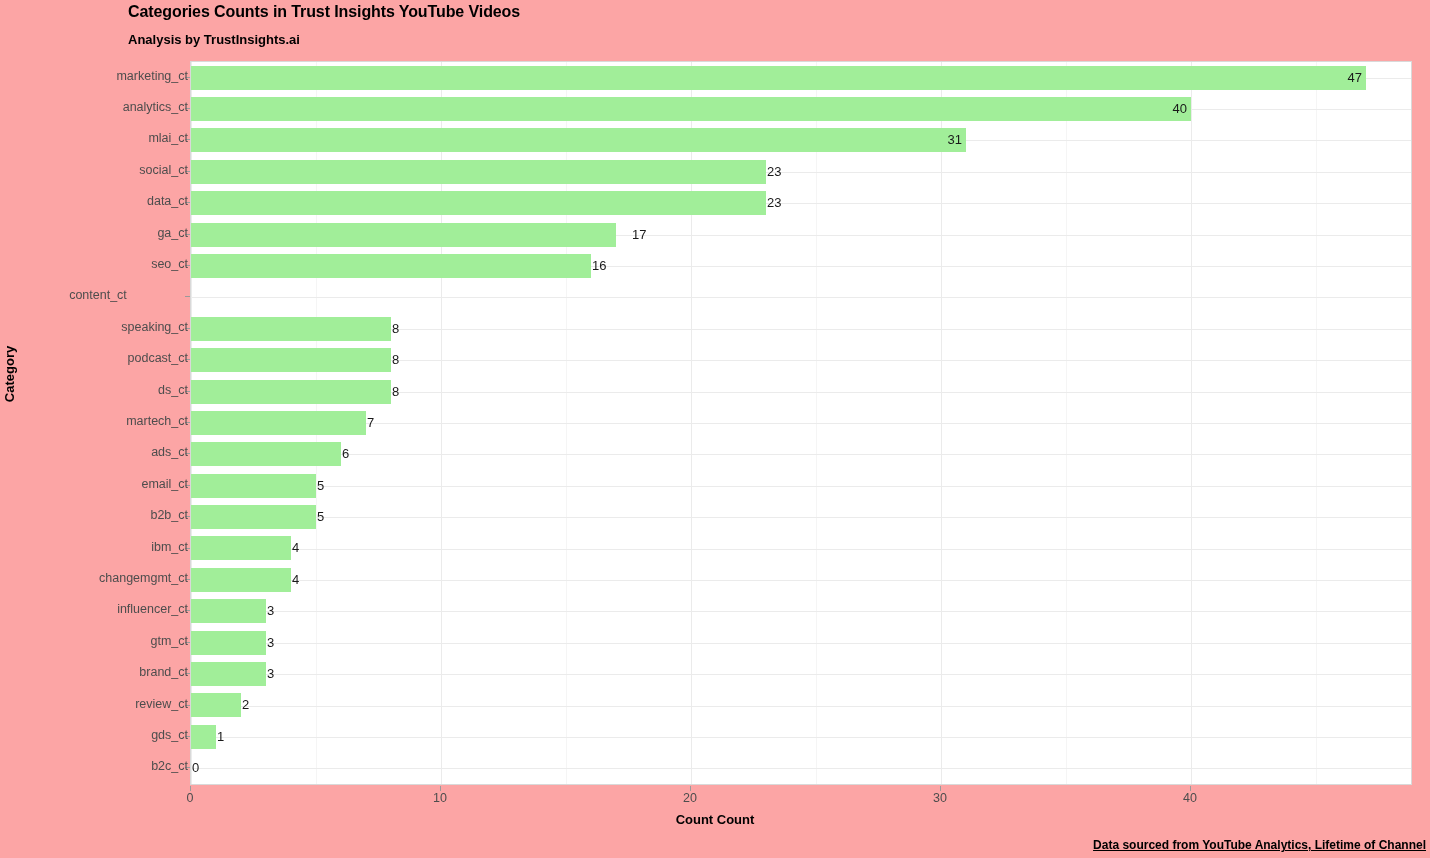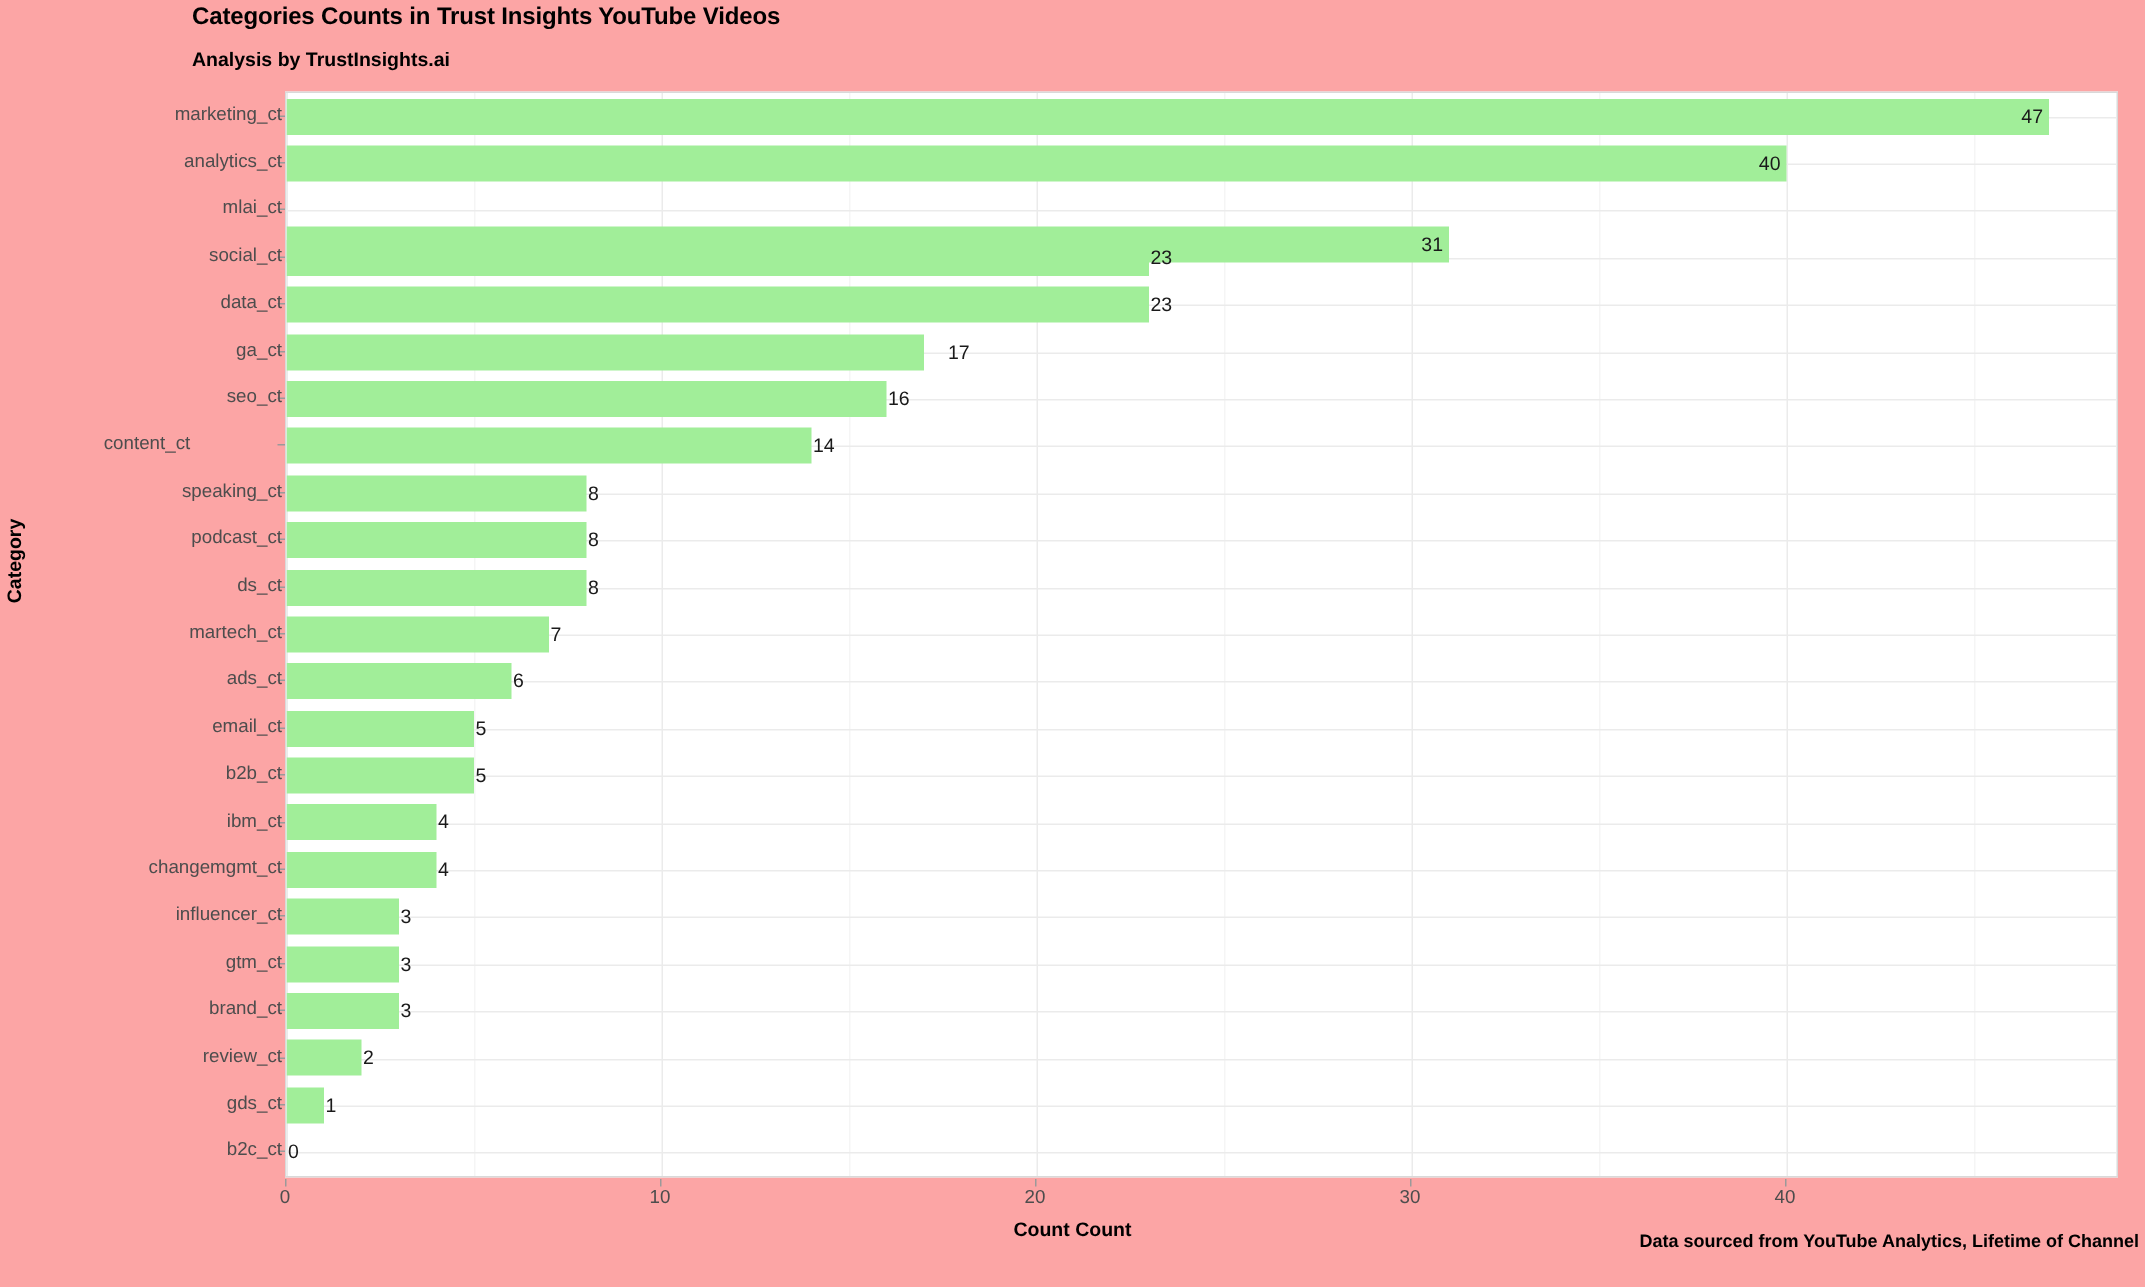--- a/index.html
+++ b/index.html
@@ -30,25 +30,26 @@
   #chart-subtitle {
     position: absolute;
     left: 128px; top: 32px;
     font-size: 13px;
     font-weight: bold;
     color: #000000;
     white-space: nowrap;
   }
   #chart-caption {
     position: absolute;
-    right: 4px; bottom: 24px;
+    right: 4px; bottom: 6px;
     font-size: 12px;
     font-weight: bold;
     color: #000000;
     white-space: nowrap;
+    text-decoration: underline;
   }
 
   
   #x-axis-title {
     position: absolute;
     left: 0; right: 0;
     top: 812px;
     text-align: center;
     font-size: 13px;
     font-weight: bold;
@@ -216,43 +217,39 @@
         <div class="gridline-h" style="top: 675px;"></div>
         <div class="gridline-h" style="top: 706px;"></div>
         <div class="bar-row" style="top: 0px; height: 31.3913px; width: 1220px;">
           <div class="bar" style="width: 1175px; background: rgb(161, 238, 153);"></div>
           <div class="bar-label inside" style="left: 0px; width: 1175px; border-radius: 12px;">47</div>
         </div>
         <div class="bar-row" style="top: 31.3913px; height: 31.3913px; width: 1220px;">
           <div class="bar" style="width: 1000px; background: rgb(161, 238, 153);"></div>
           <div class="bar-label inside" style="left: 0px; width: 1000px;">40</div>
         </div>
-        <div class="bar-row" style="top: 62.7826px; height: 31.3913px; width: 1220px; margin-top: 23px;">
+        <div class="bar-row" style="top: 62.7826px; height: 31.3913px; width: 1220px;">
           <div class="bar" style="width: 775px; background: rgb(161, 238, 153);"></div>
           <div class="bar-label inside" style="left: 0px; width: 775px;">31</div>
         </div>
         <div class="bar-row" style="top: 94.1739px; height: 31.3913px; width: 1220px;">
           <div class="bar" style="width: 575px; background: rgb(161, 238, 153);"></div>
           <div class="bar-label" style="left: 575px;">23</div>
         </div>
         <div class="bar-row" style="top: 125.565px; height: 31.3913px; width: 1220px;">
           <div class="bar" style="width: 575px; background: rgb(161, 238, 153);"></div>
           <div class="bar-label" style="left: 575px;">23</div>
         </div>
         <div class="bar-row" style="top: 156.957px; height: 31.3913px; width: 1220px;">
           <div class="bar" style="width: 425px; background: rgb(161, 238, 153);"></div>
           <div class="bar-label" style="left: 440px;">17</div>
         </div>
         <div class="bar-row" style="top: 188.348px; height: 31.3913px; width: 1220px;">
           <div class="bar" style="width: 400px; background: rgb(161, 238, 153);"></div>
           <div class="bar-label" style="left: 400px;">16</div>
-        </div>
-        <div class="bar-row" style="top: 219.739px; height: 31.3913px; width: 1220px;">
-          <div class="bar" style="width: 350px; background: rgb(161, 238, 153);"></div>
-          <div class="bar-label" style="left: 350px;">14</div>
         </div>
         <div class="bar-row" style="top: 251.13px; height: 31.3913px; width: 1220px;">
           <div class="bar" style="width: 200px; background: rgb(161, 238, 153);"></div>
           <div class="bar-label" style="left: 200px;">8</div>
         </div>
         <div class="bar-row" style="top: 282.522px; height: 31.3913px; width: 1220px;">
           <div class="bar" style="width: 200px; background: rgb(161, 238, 153);"></div>
           <div class="bar-label" style="left: 200px;">8</div>
         </div>
         <div class="bar-row" style="top: 313.913px; height: 31.3913px; width: 1220px;">

